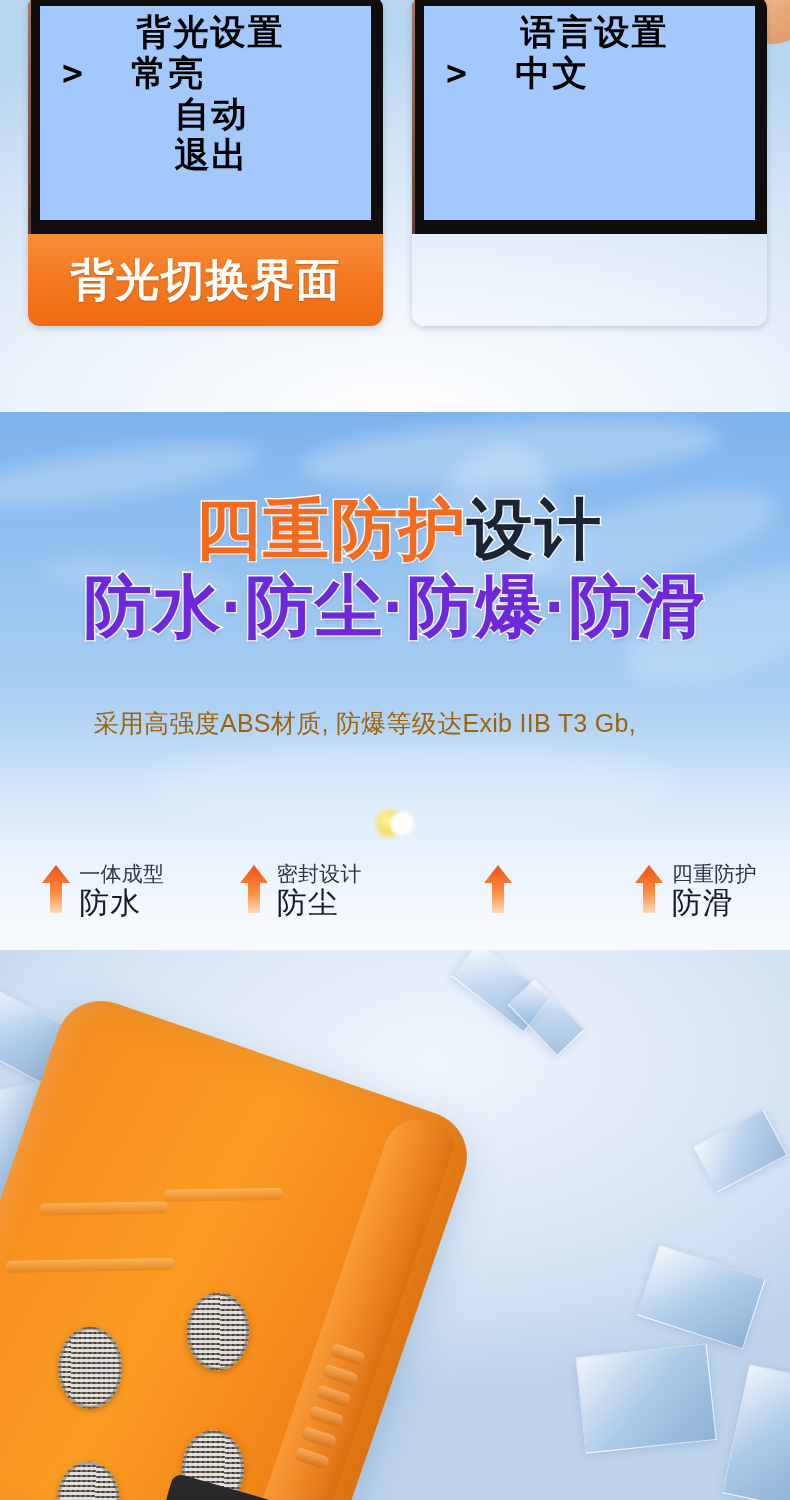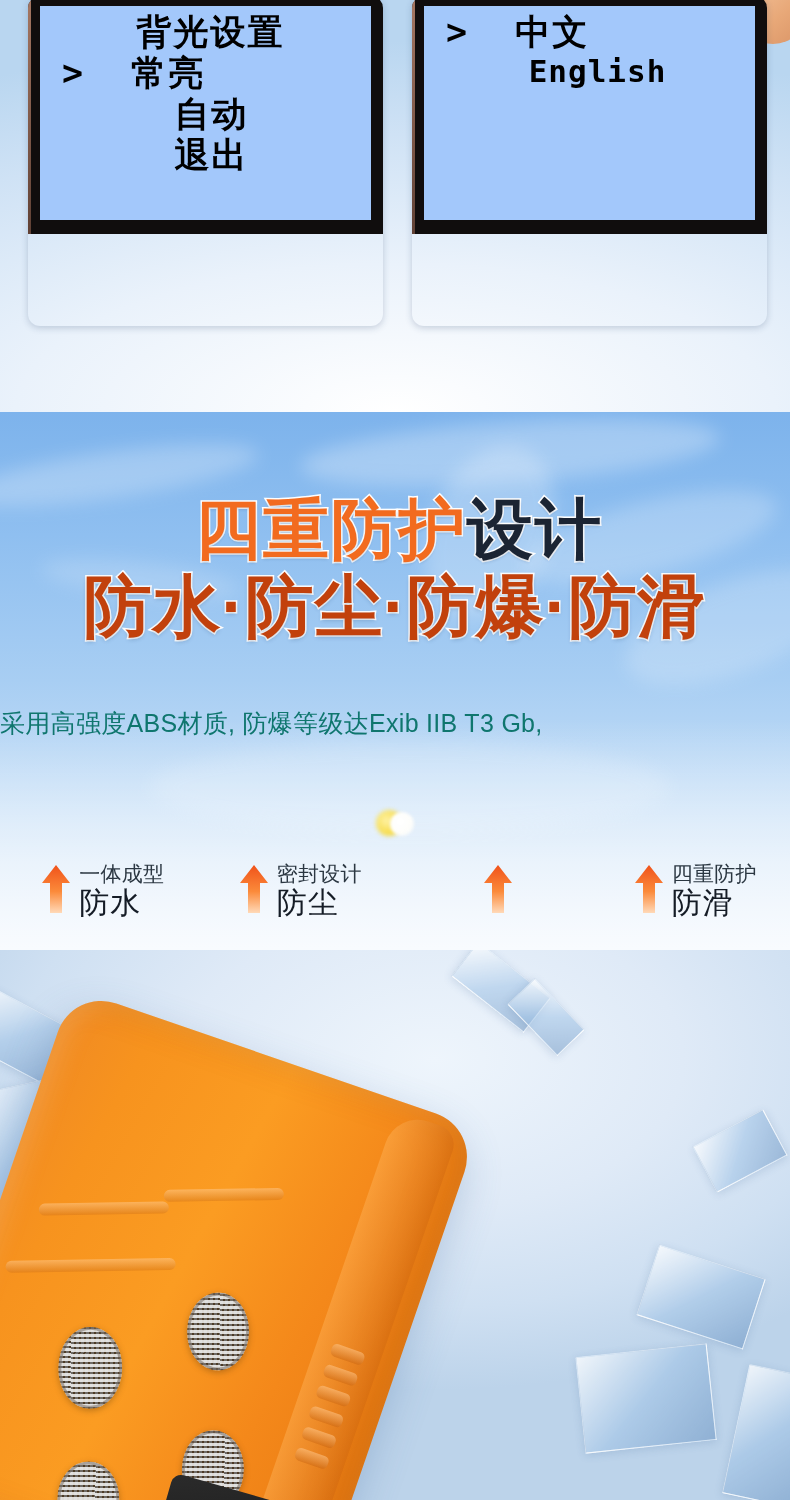--- a/index.html
+++ b/index.html
@@ -177,33 +177,33 @@
     -webkit-text-stroke: 3px #ffffff;
     paint-order: stroke fill;
     text-shadow: 0 2px 3px rgba(20,50,90,.18);
   }
   .headline-sub {
     margin-top: 6px;
     font-size: 68px;
     font-weight: 700;
     letter-spacing: 1px;
     line-height: 1.08;
-    color: #c2410c;
+    color: #6d28d9;
     -webkit-text-stroke: 3px #ffffff;
     paint-order: stroke fill;
     text-shadow: 0 2px 4px rgba(20,50,90,.22);
     white-space: nowrap;
   }
 
   .desc-wrap {
     position: absolute;
     left: 0; top: 705px;
     width: 636px;
-    text-align: left;
-    color: #0f766e;
+    text-align: right;
+    color: #a16207;
     font-size: 25px;
     line-height: 1.5;
     letter-spacing: .3px;
   }
 
   .features-row {
     position: absolute;
     left: 0; top: 862px;
     width: 790px;
     display: flex;
@@ -315,27 +315,30 @@
 
     <div class="screen-card left">
       <div class="lcd-bezel">
         <div class="lcd-screen">
           <div class="lcd-line title">背光设置</div>
           <div class="lcd-line sel">&gt;  常亮</div>
           <div class="lcd-line opt">自动</div>
           <div class="lcd-line opt">退出</div>
         </div>
       </div>
+      <div class="screen-caption">
+        <span class="screen-caption-text">背光切换界面</span>
+      </div>
     </div>
 
     <div class="screen-card right">
       <div class="lcd-bezel">
         <div class="lcd-screen">
+          <div class="lcd-line title">语言设置</div>
           <div class="lcd-line sel">&gt;  中文</div>
-          <div class="lcd-line latin">English</div>
         </div>
       </div>
     </div>
   </div>
 
   <div class="sky-section">
     <div class="cloud c1"></div>
     <div class="cloud c2"></div>
     <div class="cloud c3"></div>
     <div class="cloud c4"></div>

